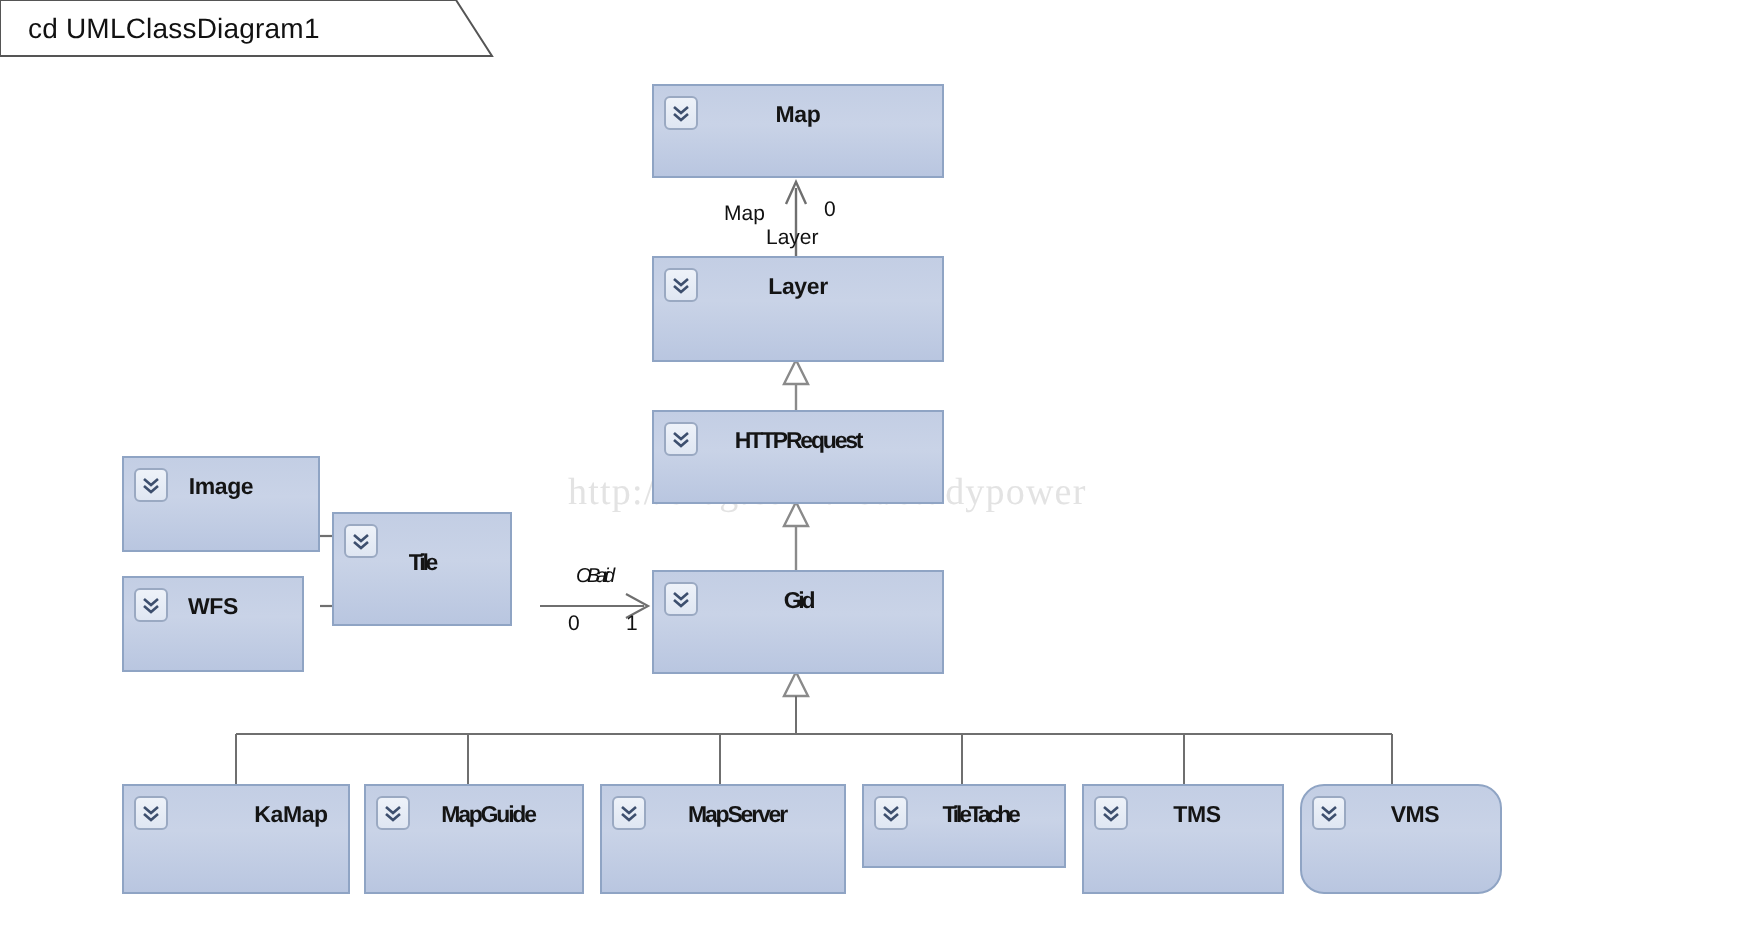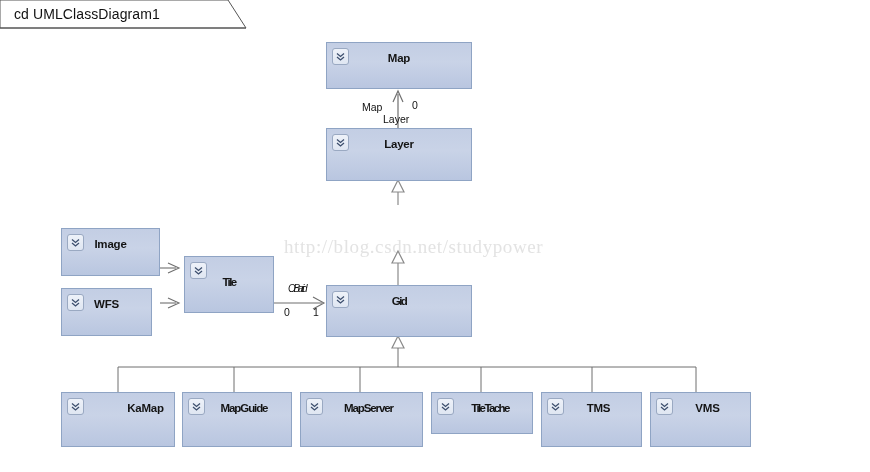--- a/index.html
+++ b/index.html
@@ -132,20 +132,29 @@
   <div class="cls" style="left:326px;top:128px;width:146px;height:53px;">
     <span class="icon-collapse">
       <svg width="11" height="11" viewBox="0 0 11 11">
         <polyline points="2,2.5 5.5,5.5 9,2.5" fill="none" stroke="#3d4f6e" stroke-width="1.3"></polyline>
         <polyline points="2,6 5.5,9 9,6" fill="none" stroke="#3d4f6e" stroke-width="1.3"></polyline>
       </svg>
     </span>
     <span class="cls-name">Layer</span>
   </div>
 
+  <div class="cls" style="left:326px;top:205px;width:146px;height:47px;">
+    <span class="icon-collapse">
+      <svg width="11" height="11" viewBox="0 0 11 11">
+        <polyline points="2,2.5 5.5,5.5 9,2.5" fill="none" stroke="#3d4f6e" stroke-width="1.3"></polyline>
+        <polyline points="2,6 5.5,9 9,6" fill="none" stroke="#3d4f6e" stroke-width="1.3"></polyline>
+      </svg>
+    </span>
+    <span class="cls-name squeeze2">HTTPRequest</span>
+  </div>
 
   <div class="cls" style="left:61px;top:228px;width:99px;height:48px;">
     <span class="icon-collapse">
       <svg width="11" height="11" viewBox="0 0 11 11">
         <polyline points="2,2.5 5.5,5.5 9,2.5" fill="none" stroke="#3d4f6e" stroke-width="1.3"></polyline>
         <polyline points="2,6 5.5,9 9,6" fill="none" stroke="#3d4f6e" stroke-width="1.3"></polyline>
       </svg>
     </span>
     <span class="cls-name">Image</span>
   </div>
@@ -163,21 +172,21 @@
   <div class="cls" style="left:61px;top:288px;width:91px;height:48px;">
     <span class="icon-collapse">
       <svg width="11" height="11" viewBox="0 0 11 11">
         <polyline points="2,2.5 5.5,5.5 9,2.5" fill="none" stroke="#3d4f6e" stroke-width="1.3"></polyline>
         <polyline points="2,6 5.5,9 9,6" fill="none" stroke="#3d4f6e" stroke-width="1.3"></polyline>
       </svg>
     </span>
     <span class="cls-name">WFS</span>
   </div>
 
-  <div class="cls" style="left:184px;top:256px;width:90px;height:57px;">
+  <div class="cls" style="left:166px;top:256px;width:90px;height:57px;">
     <span class="icon-collapse">
       <svg width="11" height="11" viewBox="0 0 11 11">
         <polyline points="2,2.5 5.5,5.5 9,2.5" fill="none" stroke="#3d4f6e" stroke-width="1.3"></polyline>
         <polyline points="2,6 5.5,9 9,6" fill="none" stroke="#3d4f6e" stroke-width="1.3"></polyline>
       </svg>
     </span>
     <span class="cls-name squeeze" style="top:19px;">Tile</span>
   </div>
 
   <div class="cls" style="left:61px;top:392px;width:114px;height:55px;">
@@ -223,21 +232,21 @@
   <div class="cls" style="left:541px;top:392px;width:101px;height:55px;padding-left:33px;">
     <span class="icon-collapse">
       <svg width="11" height="11" viewBox="0 0 11 11">
         <polyline points="2,2.5 5.5,5.5 9,2.5" fill="none" stroke="#3d4f6e" stroke-width="1.3"></polyline>
         <polyline points="2,6 5.5,9 9,6" fill="none" stroke="#3d4f6e" stroke-width="1.3"></polyline>
       </svg>
     </span>
     <span class="cls-name" style="left:14px;">TMS</span>
   </div>
 
-  <div class="cls" style="left:650px;top:392px;width:101px;height:55px;">
+  <div class="cls" style="left:650px;top:392px;width:101px;height:55px;border-radius:12px;">
     <span class="icon-collapse">
       <svg width="11" height="11" viewBox="0 0 11 11">
         <polyline points="2,2.5 5.5,5.5 9,2.5" fill="none" stroke="#3d4f6e" stroke-width="1.3"></polyline>
         <polyline points="2,6 5.5,9 9,6" fill="none" stroke="#3d4f6e" stroke-width="1.3"></polyline>
       </svg>
     </span>
     <span class="cls-name" style="left:14px;">VMS</span>
   </div>
 
 </div>

